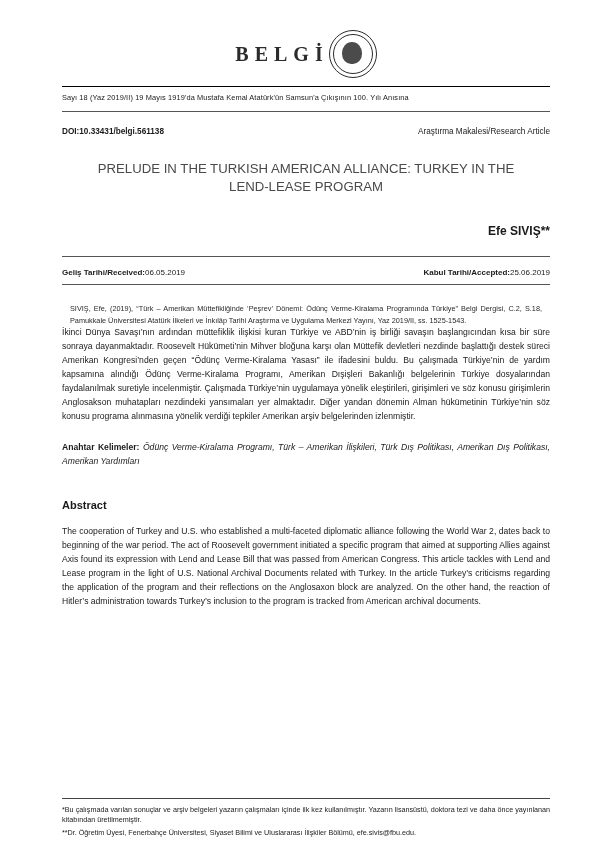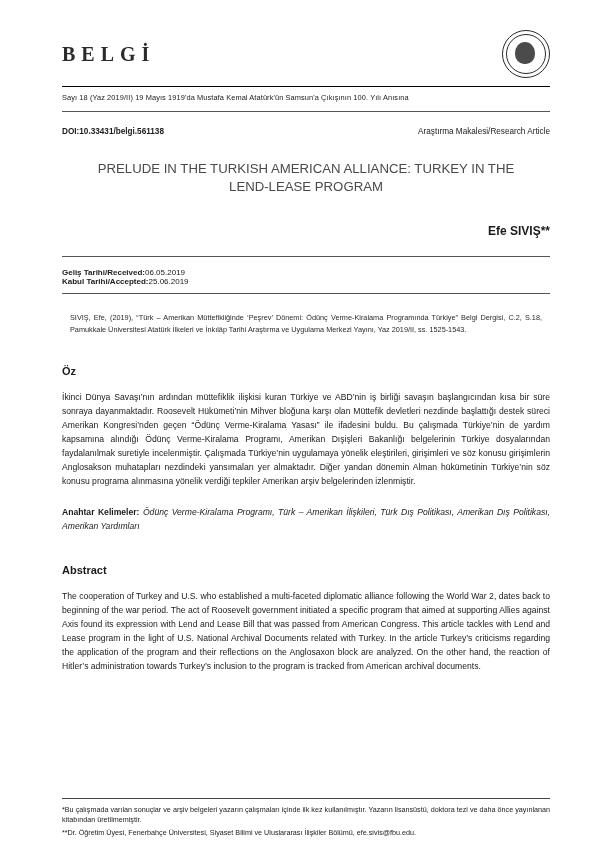--- a/index.html
+++ b/index.html
@@ -24,21 +24,21 @@
   }
   .content {
     padding: 30px 62px 0 62px;
     box-sizing: border-box;
   }
 
   
   .masthead {
     display: flex;
     align-items: center;
-    justify-content: space-between;
+    justify-content: center;
     padding-bottom: 6px;
   }
   .journal-logo {
     font-family: "Liberation Serif", serif;
     font-size: 20px;
     font-weight: bold;
     letter-spacing: 6px;
     color: #2b2b2b;
   }
   .seal {
@@ -122,21 +122,20 @@
     font-weight: bold;
     margin: 28px 0 18px 0;
     color: #1a1a1a;
   }
 
   .dates-row {
     display: flex;
     justify-content: space-between;
     font-size: 8px;
     padding: 5px 0 5px 0;
-    flex-direction: column;
   }
   .dates-row b { font-weight: bold; }
 
   .citation {
     font-size: 7.3px;
     line-height: 1.55;
     text-align: justify;
     color: #2a2a2a;
     padding: 12px 8px 0 8px;
   }
@@ -221,21 +220,20 @@
       </div>
       <div>
         <b>Kabul Tarihi/Accepted:</b><span>25.06.2019</span>
       </div>
     </div>
 
     <hr class="rule thin">
 
     <div class="citation">SIVIŞ, Efe, (2019),  “Türk – Amerikan Müttefikliğinde ‘Peşrev’ Dönemi: Ödünç Verme-Kiralama Programında Türkiye” Belgi Dergisi, C.2, S.18, Pamukkale Üniversitesi Atatürk İlkeleri ve İnkılâp Tarihi Araştırma ve Uygulama Merkezi Yayını, Yaz 2019/II, ss. 1525-1543.</div>
 
-    <div class="sec-heading">Öz</div>
     <div class="para">İkinci Dünya Savaşı’nın ardından müttefiklik ilişkisi kuran Türkiye ve ABD’nin iş birliği savaşın başlangıcından kısa bir süre sonraya dayanmaktadır. Roosevelt Hükümeti’nin Mihver bloğuna karşı olan Müttefik devletleri nezdinde başlattığı destek süreci Amerikan Kongresi’nden geçen “Ödünç Verme-Kiralama Yasası” ile ifadesini buldu. Bu çalışmada Türkiye’nin de yardım kapsamına alındığı Ödünç Verme-Kiralama Programı, Amerikan Dışişleri Bakanlığı belgelerinin Türkiye dosyalarından faydalanılmak suretiyle incelenmiştir. Çalışmada Türkiye’nin uygulamaya yönelik eleştirileri, girişimleri ve söz konusu girişimlerin Anglosakson muhatapları nezdindeki yansımaları yer almaktadır. Diğer yandan dönemin Alman hükümetinin Türkiye’nin söz konusu programa alınmasına yönelik verdiği tepkiler Amerikan arşiv belgelerinden izlenmiştir.</div>
     <div class="keywords">
       <b>Anahtar Kelimeler:</b>
       <i>Ödünç Verme-Kiralama Programı, Türk – Amerikan İlişkileri, Türk Dış Politikası, Amerikan Dış Politikası, Amerikan Yardımları</i>
     </div>
 
     <div class="sec-heading abstract-en">Abstract</div>
     <div class="para">The cooperation of Turkey and U.S. who established a multi-faceted diplomatic alliance following the World War 2, dates back to beginning of the war period. The act of Roosevelt government initiated a specific program that aimed at supporting Allies against Axis found its expression with Lend and Lease Bill that was passed from American Congress. This article tackles with Lend and Lease program in the light of U.S. National Archival Documents related with Turkey. In the article Turkey’s criticisms regarding the application of the program and their reflections on the Anglosaxon block are analyzed. On the other hand, the reaction of Hitler’s administration towards Turkey’s inclusion to the program is tracked from American archival documents.</div>
 
   </div>

